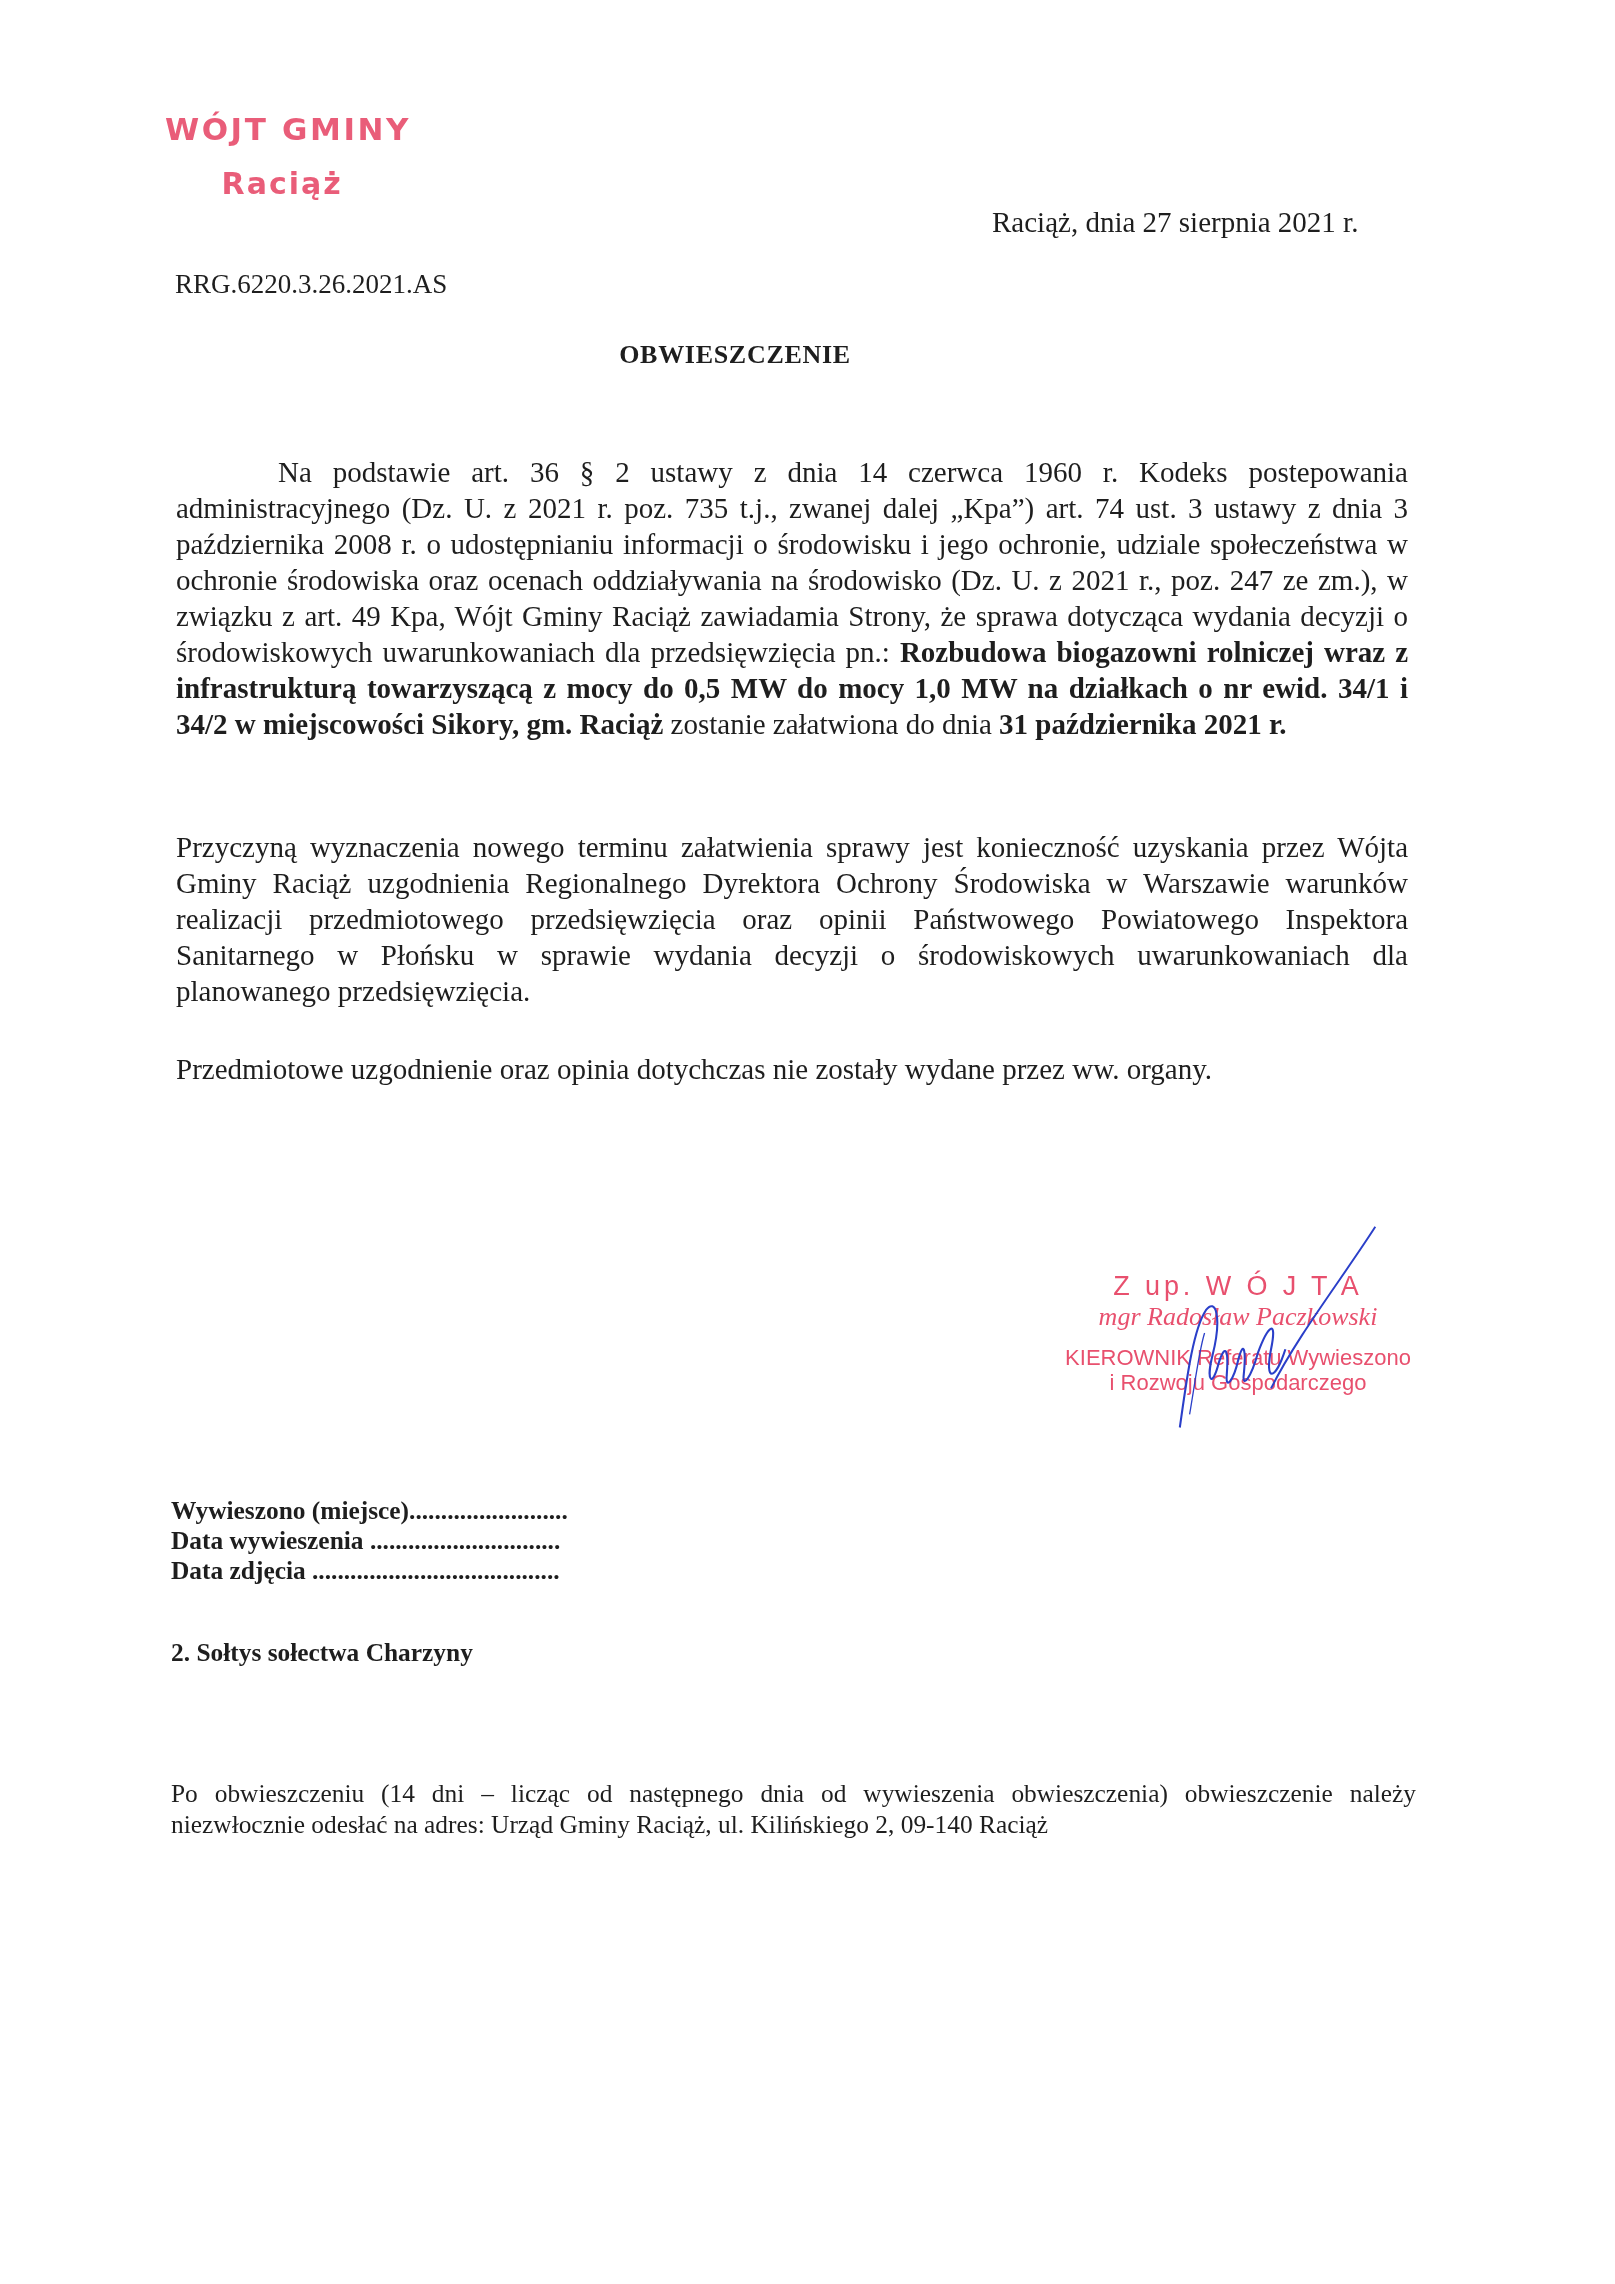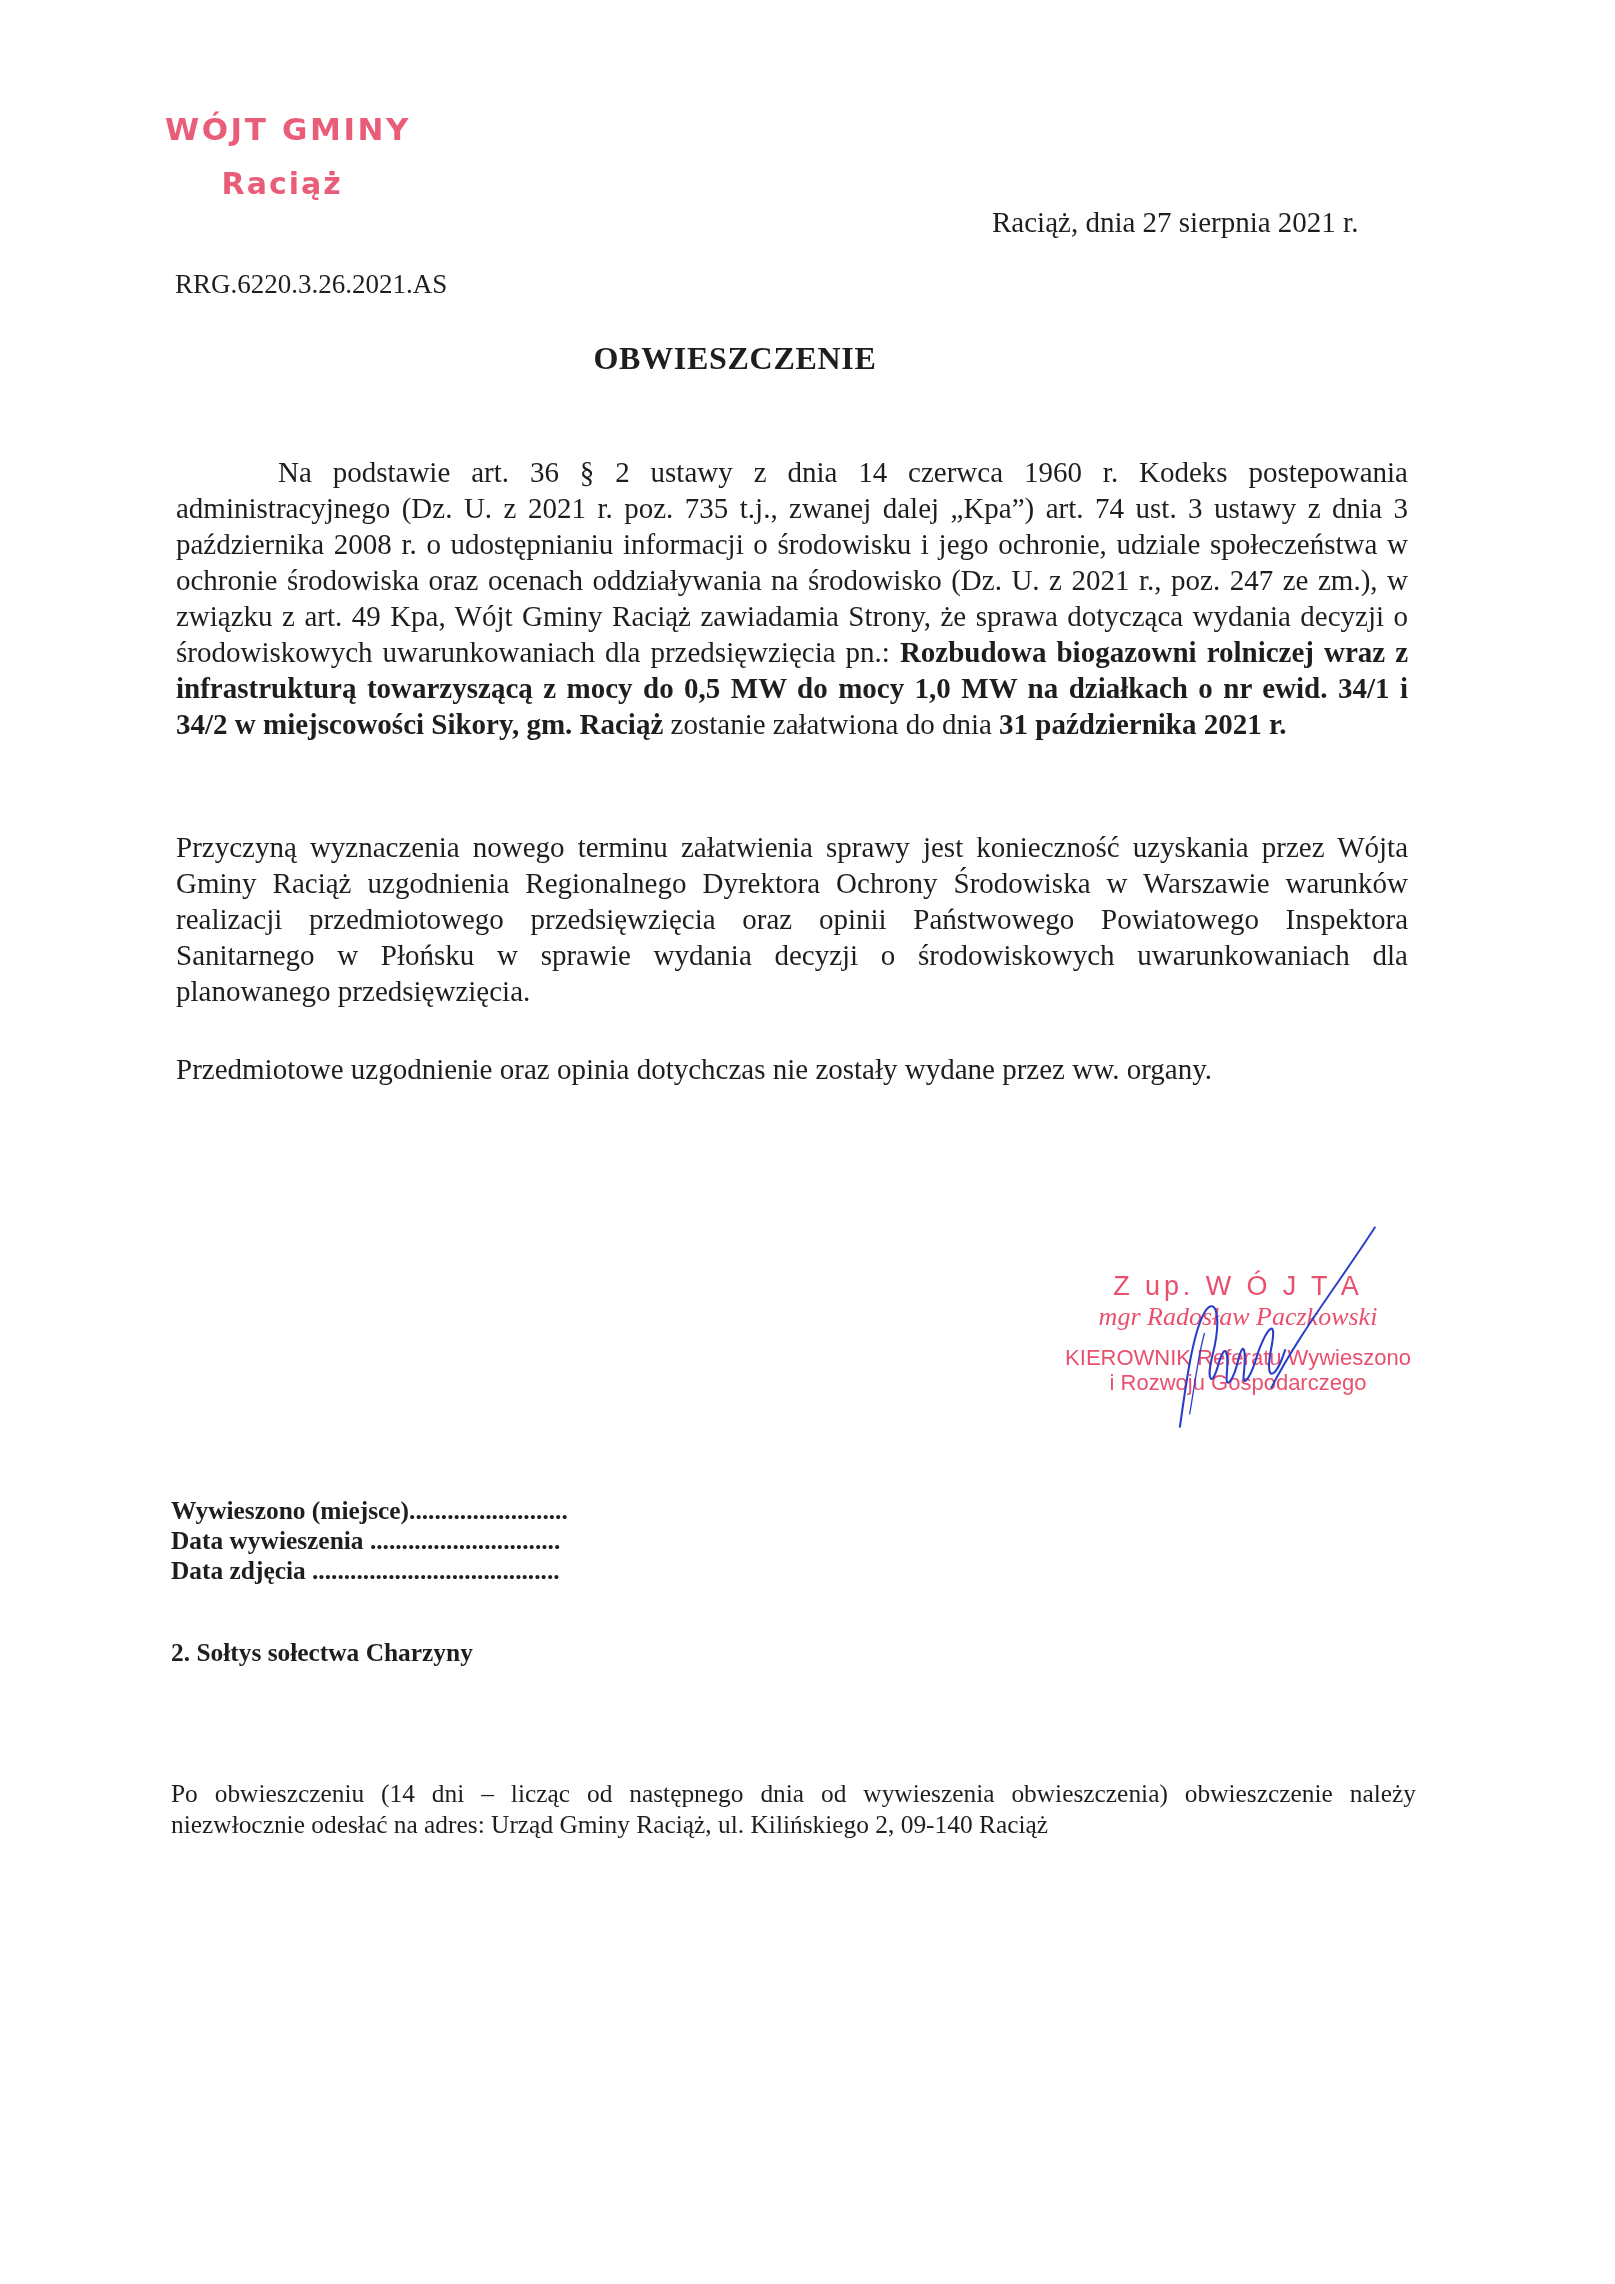--- a/index.html
+++ b/index.html
@@ -17,21 +17,21 @@
       font-weight: bold; text-align: center; opacity: 0.92;
     }
     .stamp-head .l1 { font-size: 31px; letter-spacing: 2.6px; line-height: 39px; }
     .stamp-head .l2 { font-size: 30px; letter-spacing: 2px; line-height: 38px; margin-left: -11.7px; margin-top: 16px; }
 
     .date-line { left: 992px; top: 206px; font-size: 29px; white-space: nowrap; }
     .ref-no { left: 175px; top: 269px; font-size: 27px; white-space: nowrap; }
 
     .title {
       left: 0; width: 1470px; top: 340px; text-align: center;
-      font-size: 32px; font-weight: bold; letter-spacing: 0.7px;
+      font-size: 26px; font-weight: bold; letter-spacing: 0.7px;
     }
 
     .body-col {
       left: 176px; width: 1232px; font-size: 29px; line-height: 36px;
       text-align: justify;
     }
     .body-col p { margin: 0; }
     .p1 { top: 454px; }
     .p1 .indent { display: inline-block; width: 102px; }
     .p2 { top: 829px; }

